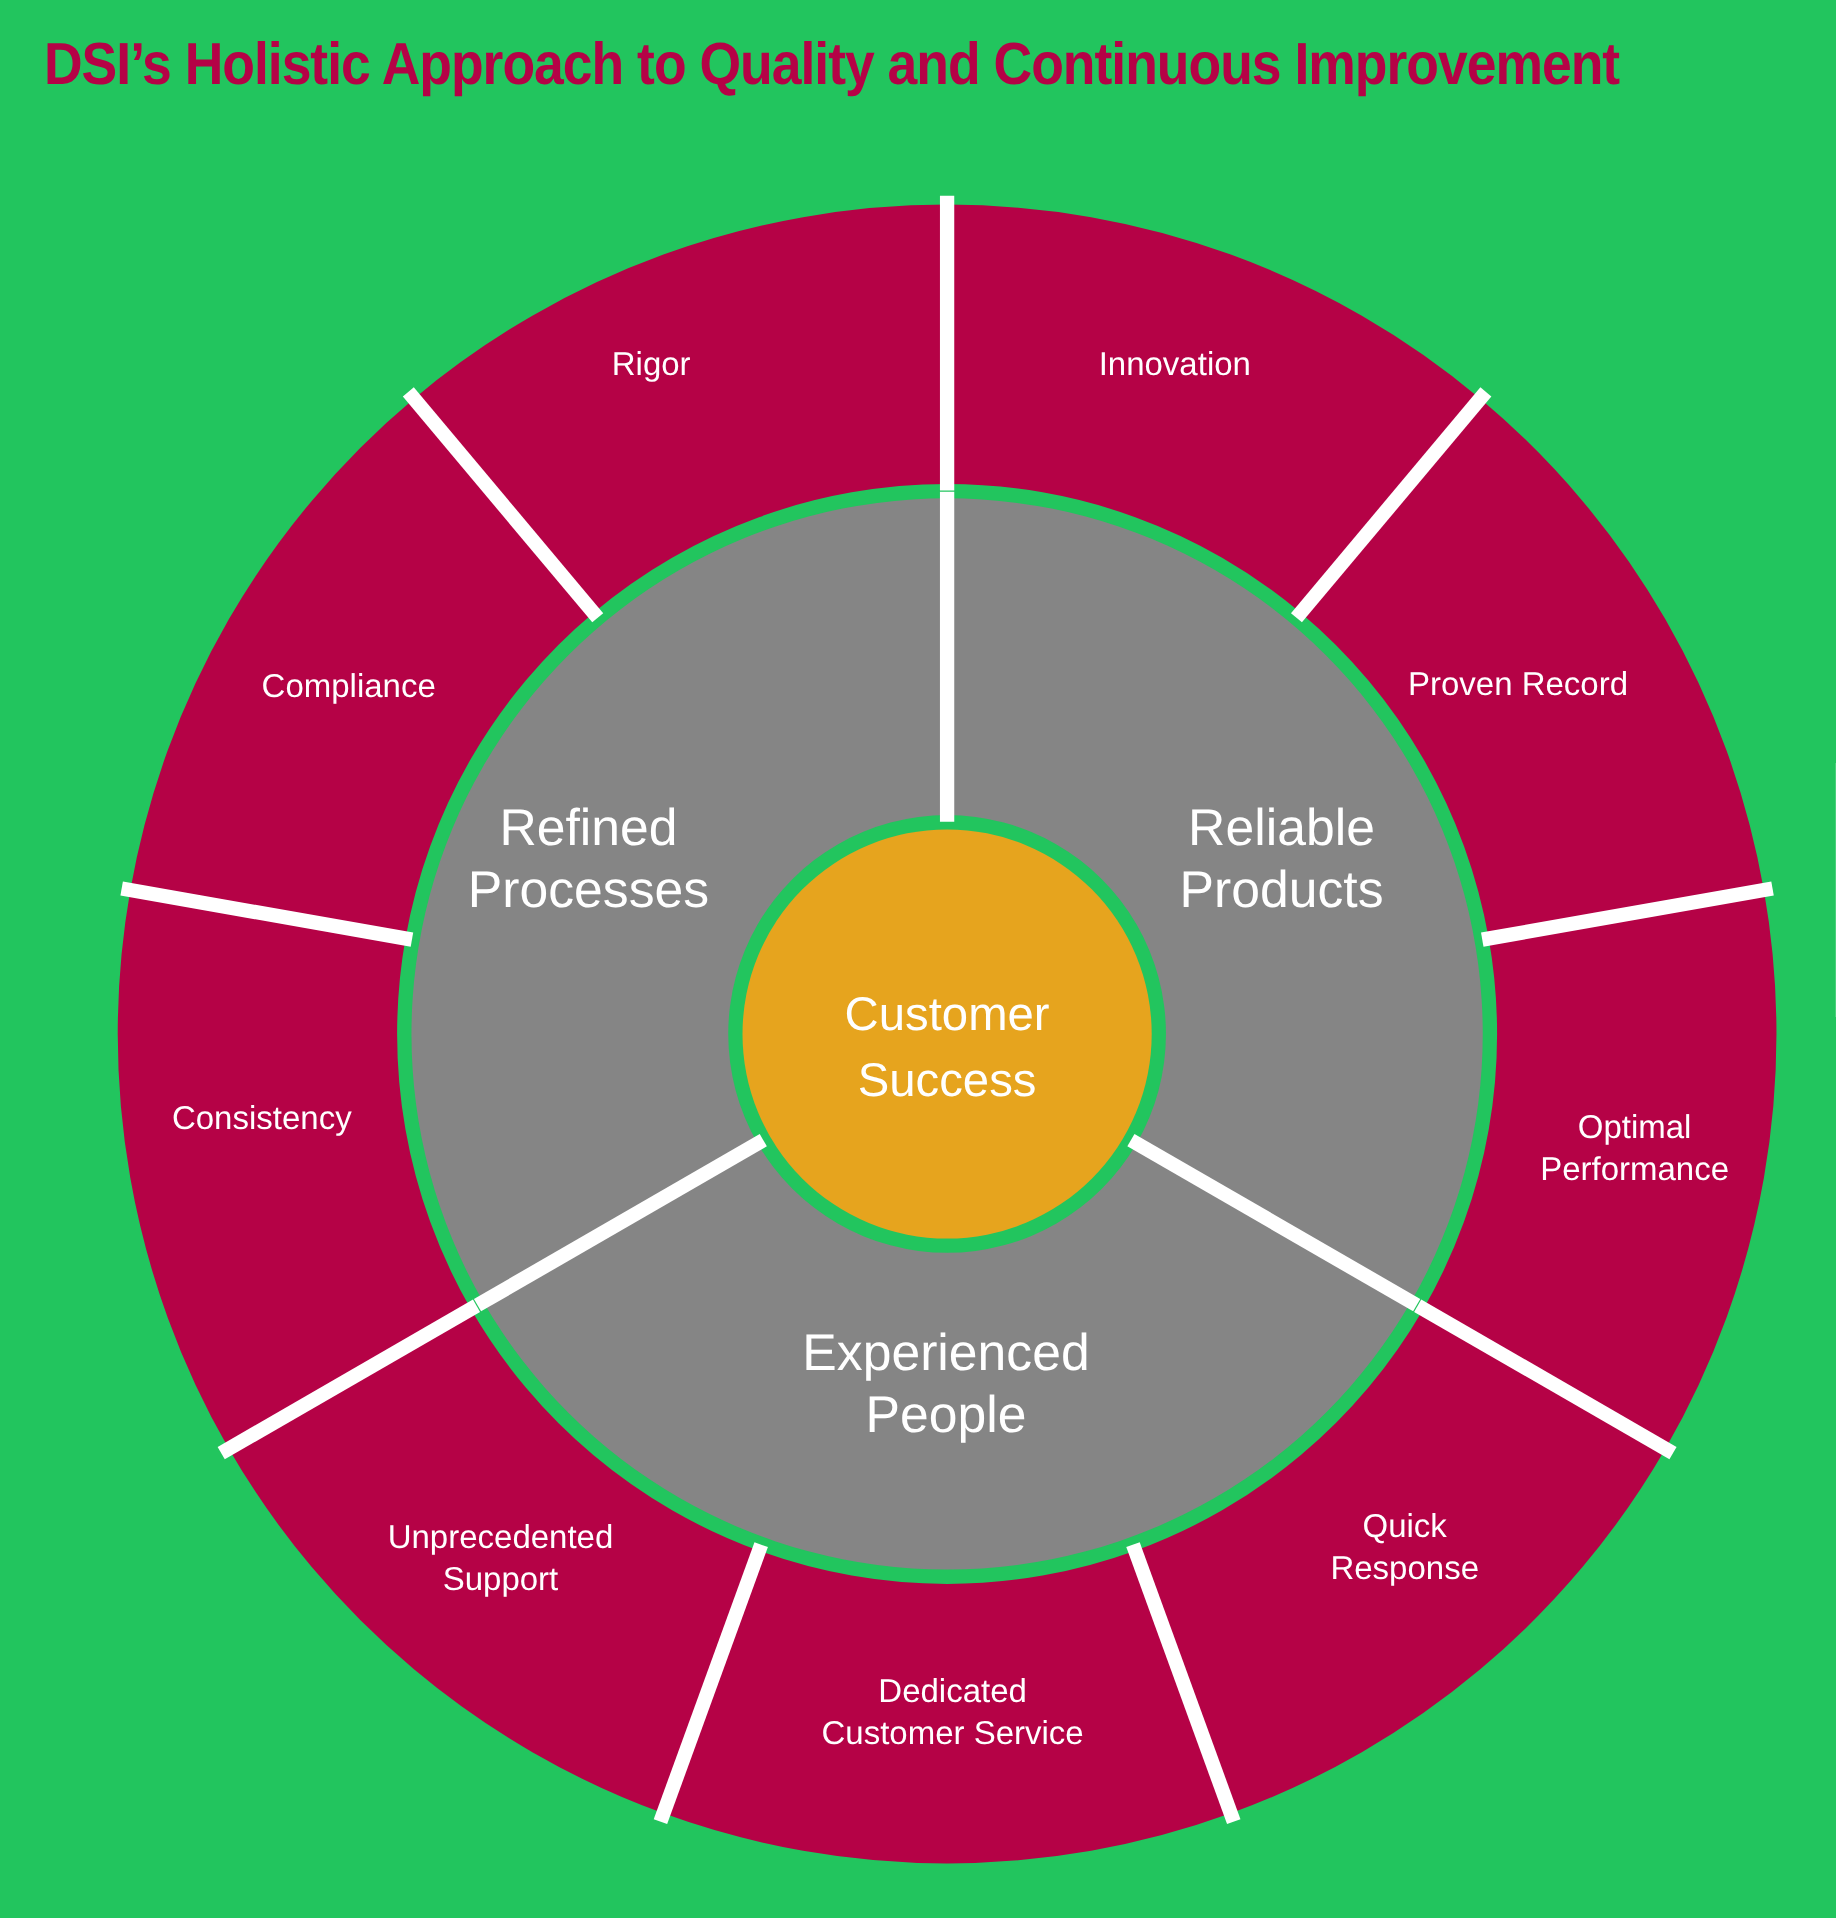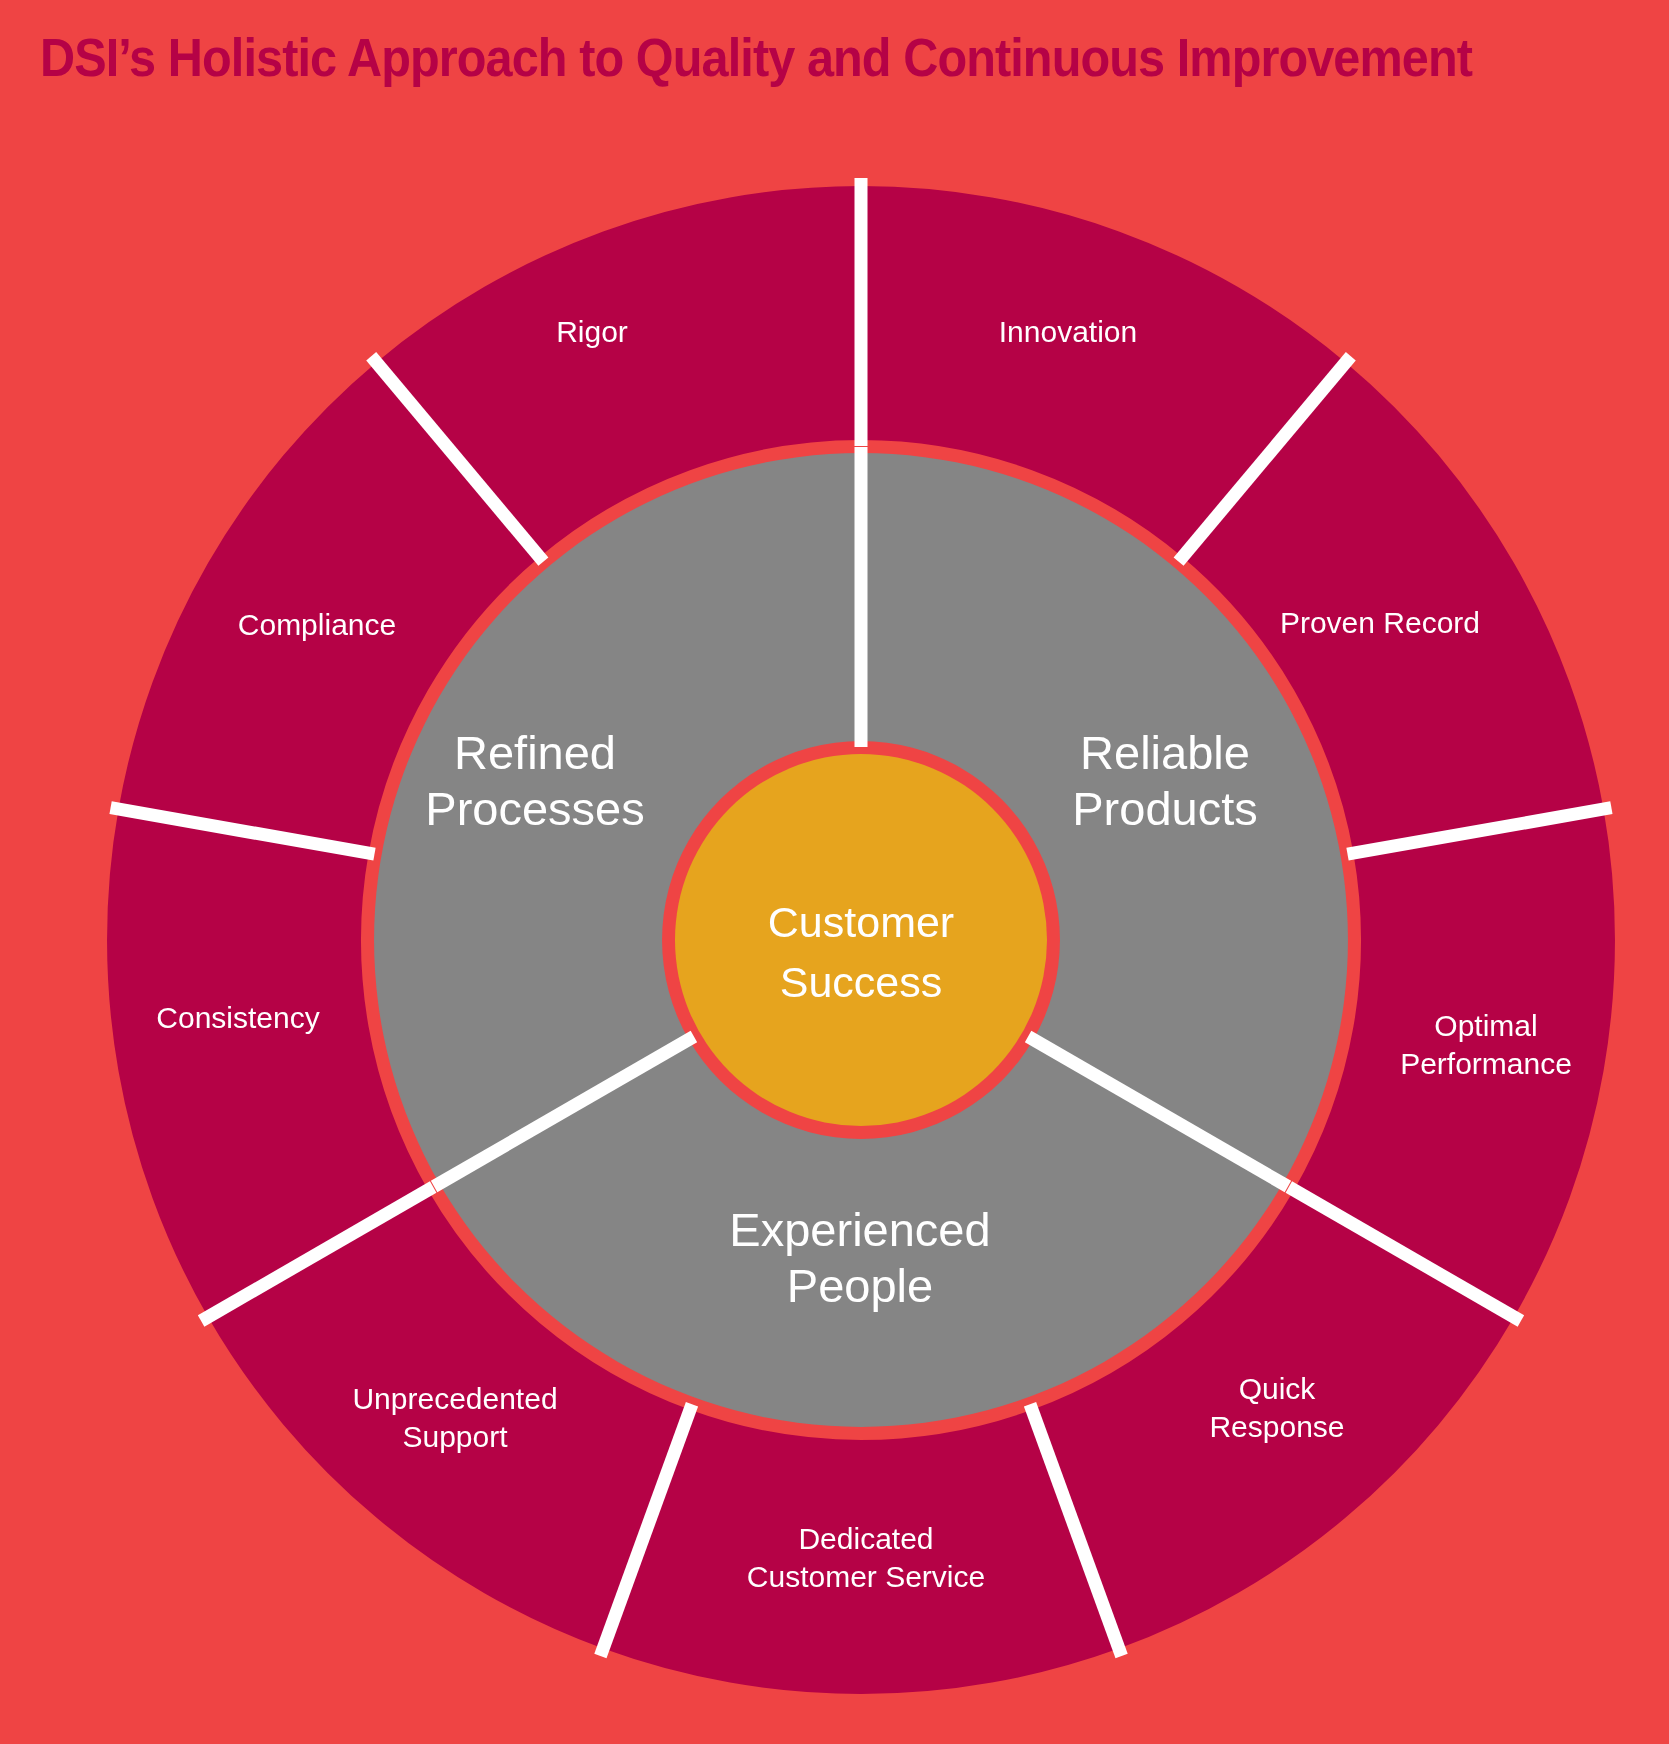--- a/index.html
+++ b/index.html
@@ -5,21 +5,21 @@
   html, body {
     margin: 0;
     padding: 0;
     background: #ffffff;
     font-family: "Liberation Sans", "DejaVu Sans", sans-serif;
   }
   .stage {
     position: relative;
     width: 1669px;
     height: 1744px;
-    background: #ef4444;
+    background: #22c55e;
     overflow: hidden;
   }
   svg { display: block; }
   .title-text {
     font-size: 54px;
     font-weight: 700;
     letter-spacing: -1px;
   }
   .ring-label {
     font-size: 30px;

